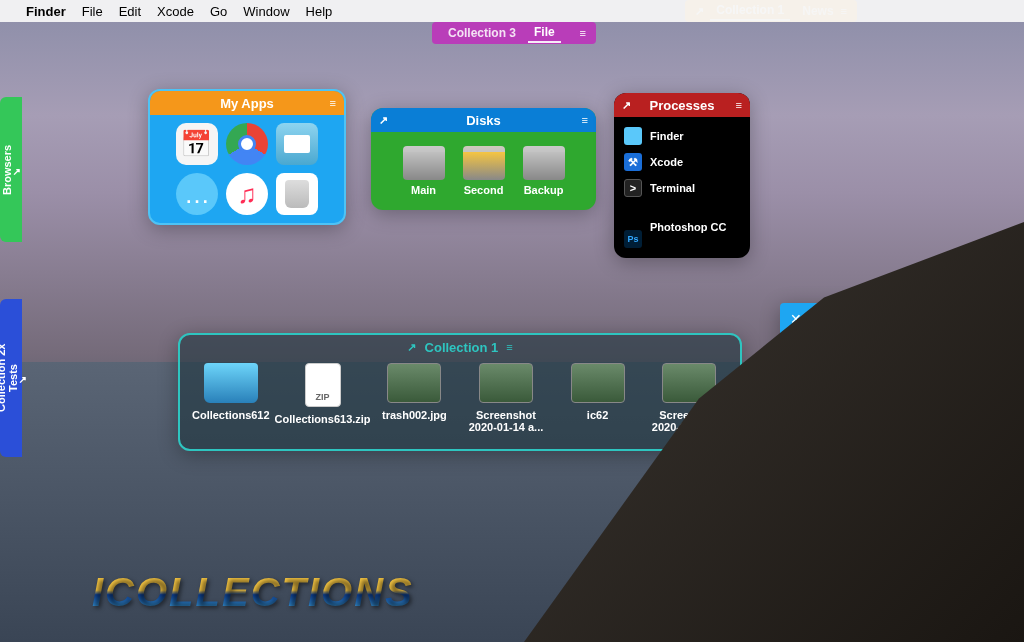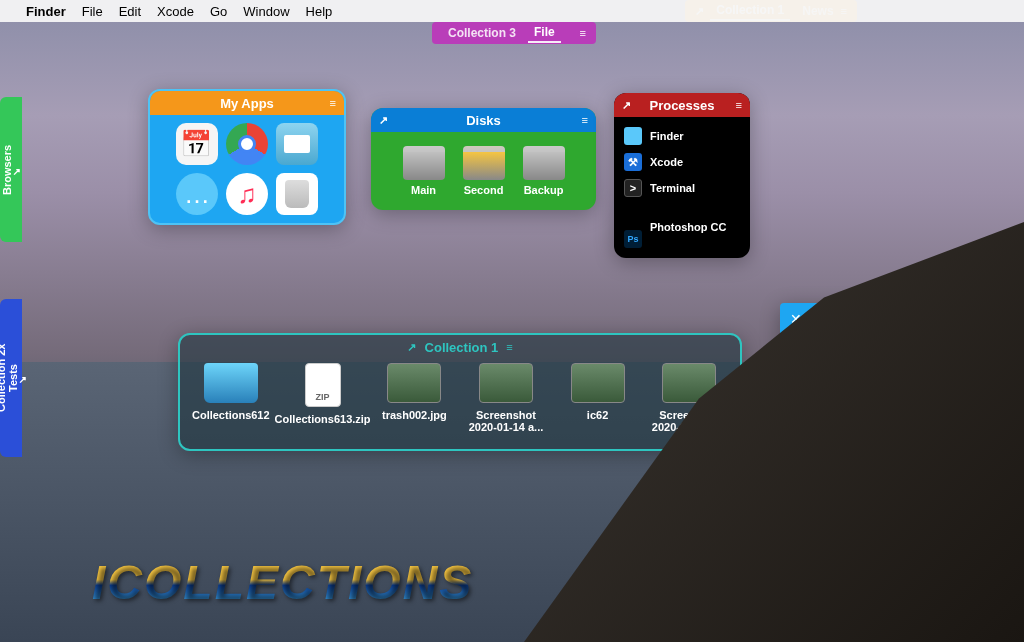--- a/index.html
+++ b/index.html
@@ -30,21 +30,21 @@
 .calendar { position: absolute; background: #1ea6f2; border-radius: 4px; box-shadow: 0 4px 20px rgba(0,0,0,0.3); padding: 8px 10px; color: #fff; width: 215px; }
 .cal-hdr { display: flex; align-items: center; justify-content: space-between; font-size: 14px; margin-bottom: 6px; }
 .cal-close { font-size: 14px; color: #fff; }
 .cal-nav { display: flex; align-items: center; justify-content: space-between; margin-bottom: 6px; }
 .cal-title { font-size: 15px; color: #a0d8f5; }
 .cal-grid { display: grid; grid-template-columns: repeat(7, 1fr); gap: 1px; text-align: center; font-size: 11px; }
 .cal-dow { color: #a0d8f5; font-size: 10px; padding: 4px 0; }
 .cal-day { padding: 6px 0; }
 .cal-day.other { color: #a0d8f5; opacity: 0.7; }
 .cal-day.selected { border-bottom: 2px solid #5fff7e; }
-.logo { position: absolute; font-size: 48px; font-weight: 900; font-style: italic; letter-spacing: 2px; background: linear-gradient(180deg, #f5c542 0%, #f5c542 45%, #0b3d91 55%, #4fc3f7 100%); -webkit-background-clip: text; -webkit-text-fill-color: transparent; background-clip: text; text-shadow: 2px 2px 4px rgba(0,0,0,0.5); }
+.logo { position: absolute; font-size: 40px; font-weight: 900; font-style: italic; letter-spacing: 2px; background: linear-gradient(180deg, #f5c542 0%, #f5c542 45%, #0b3d91 55%, #4fc3f7 100%); -webkit-background-clip: text; -webkit-text-fill-color: transparent; background-clip: text; text-shadow: 2px 2px 4px rgba(0,0,0,0.5); margin-top: 15px; }
 .hill { position: absolute; right: 0; bottom: 0; width: 500px; height: 420px; background: linear-gradient(135deg, #3a3530 0%, #1a1612 100%); clip-path: polygon(100% 0%, 100% 100%, 0% 100%, 35% 42%, 60% 18%); z-index: 1; }
 .sea { position: absolute; left: 0; bottom: 0; width: 100%; height: 280px; background: linear-gradient(180deg, #5a6575 0%, #3a4555 100%); z-index: 0; }
 </style>
 </head>
 <body>
 
 <div class="sea"></div>
 <div class="hill"></div>
 
 <div class="menubar">

